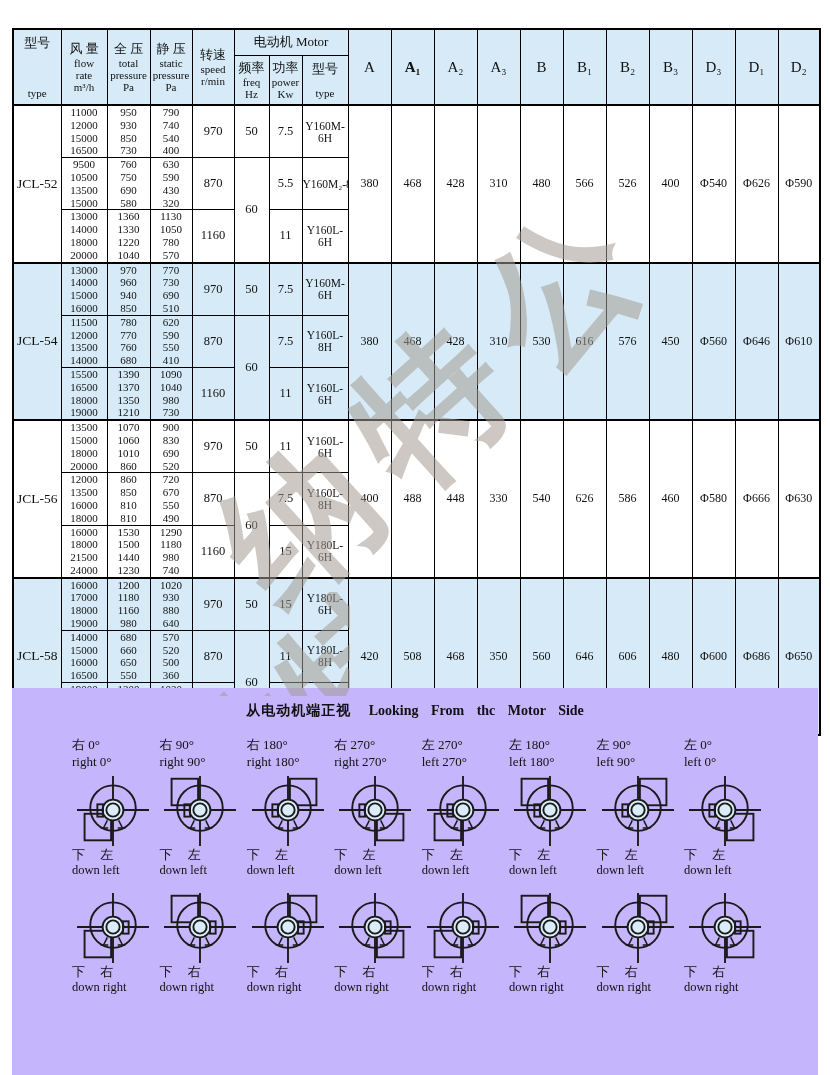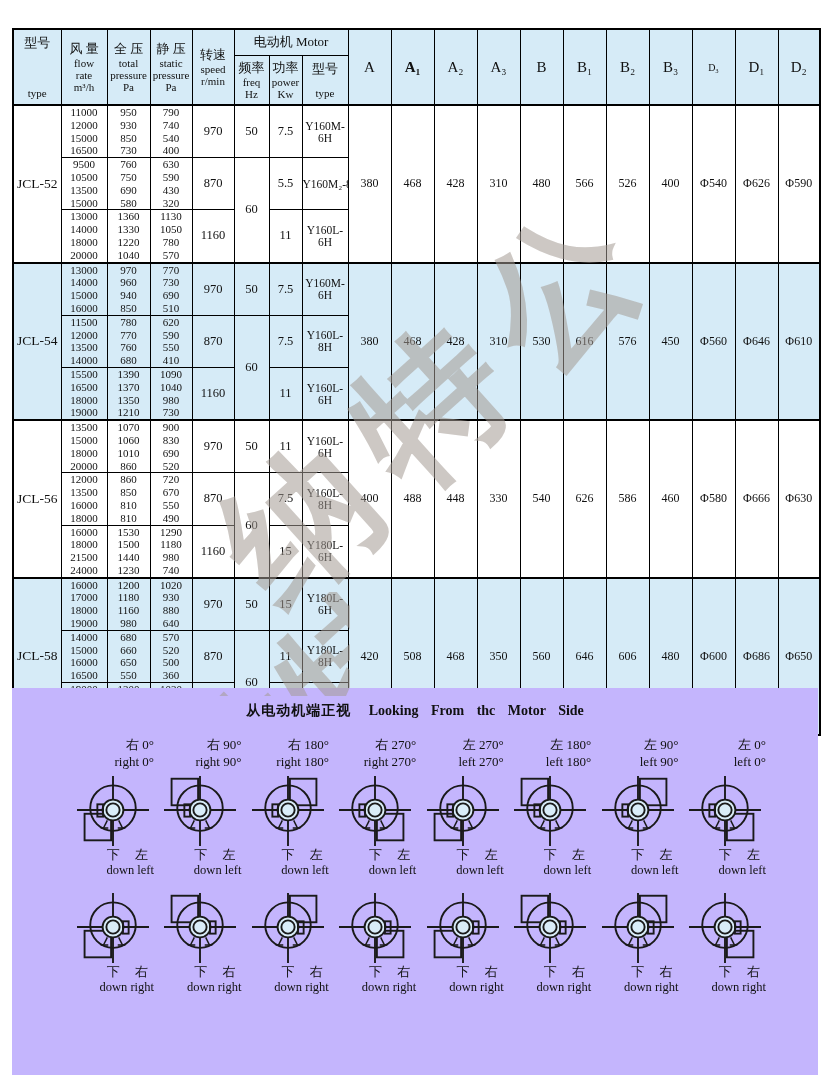--- a/index.html
+++ b/index.html
@@ -35,21 +35,21 @@
   .wm1{left:180px;top:300px;width:520px;height:200px;font-size:148px;
        letter-spacing:26px;transform:rotate(-42deg);transform-origin:center;}
   .wm2{left:150px;top:592px;width:200px;height:104px;overflow:hidden;}
   .wm2 span{display:inline-block;font-size:150px;transform:rotate(-42deg) translate(6px,-30px);}
   
   .panel{position:absolute;left:12px;top:688px;width:806px;height:387px;background:#c4b5fd;}
   .panel-title{text-align:center;margin-top:14px;font-size:14px;}
   .panel-title .t-cn{font-weight:bold;margin-right:14px;letter-spacing:1px;}
   .panel-title .t-en{font-weight:bold;word-spacing:9px;}
   .diag-grid{display:flex;justify-content:space-between;padding:16px 52px 0 60px;}
-  .diag-col{width:82px;text-align:right;}
+  .diag-col{width:82px;text-align:left;}
   .ang div{font-size:13px;line-height:17px;}
   .dirlab{margin-top:1px;}
   .dirlab .dcn{font-size:13px;line-height:16px;letter-spacing:6px;}
   .dirlab .den{font-size:12.5px;line-height:14px;}
   .fan-ic{display:block;margin:4px auto 0 auto;}
   .fan-ic.second{margin-top:14px;}
 </style>
 </head>
 <body>
 
@@ -109,21 +109,21 @@
         </th>
         <th colspan="3" class="cn">电动机 Motor</th>
       <th rowspan="2" style="font-size: 15px;">A</th>
           <th rowspan="2" style="font-size: 15px; font-weight: bold;">A₁</th>
           <th rowspan="2" style="font-size: 15px;">A₂</th>
           <th rowspan="2" style="font-size: 15px;">A₃</th>
           <th rowspan="2" style="font-size: 15px;">B</th>
           <th rowspan="2" style="font-size: 15px;">B₁</th>
           <th rowspan="2" style="font-size: 15px;">B₂</th>
           <th rowspan="2" style="font-size: 15px;">B₃</th>
-          <th rowspan="2" style="font-size: 10px;">D₃</th>
+          <th rowspan="2" style="font-size: 15px;">D₃</th>
           <th rowspan="2" style="font-size: 15px;">D₁</th>
           <th rowspan="2" style="font-size: 15px;">D₂</th>
         </tr>
       <tr class="h2" id="head-row-2">
         <th>
           <div class="cn">频率</div>
           <div class="en">freq</div>
           <div class="en">Hz</div>
         </th>
         <th>

